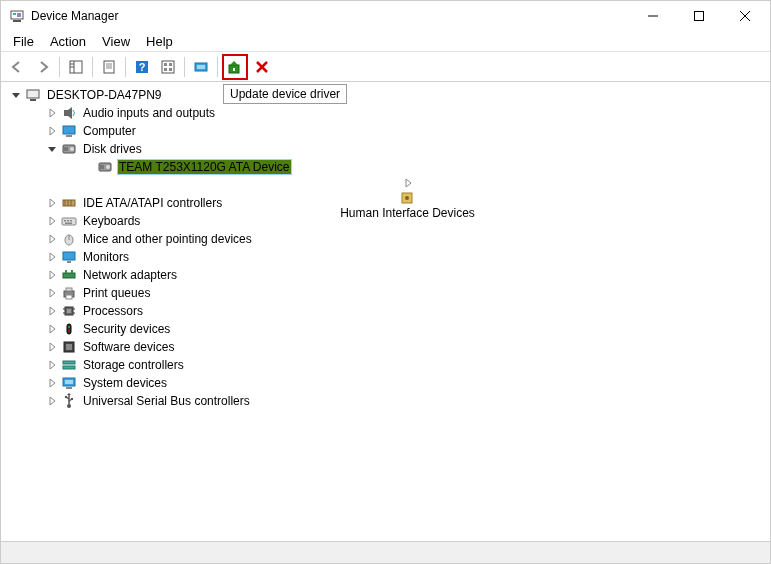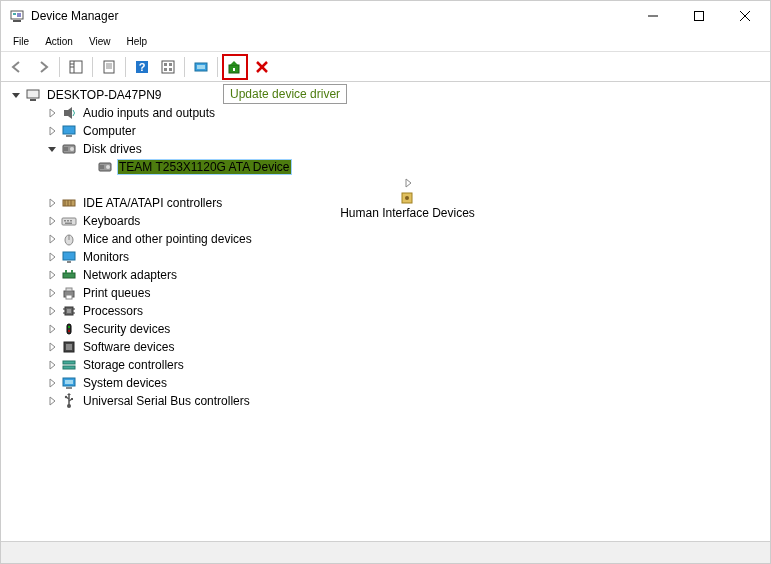--- a/index.html
+++ b/index.html
@@ -25,21 +25,21 @@
   .titlebar .app-icon { width:16px; height:16px; margin-right:6px; display:flex; align-items:center; justify-content:center;}
   .titlebar .title { flex:1; font-size:12px; }
   .win-controls { display:flex; }
   .win-btn { width:46px; height:30px; display:flex; align-items:center; justify-content:center; }
   
   .menubar {
     height: 20px;
     display:flex;
     align-items:center;
     padding: 0 4px;
-    font-size:10px;
+    font-size:13px;
   }
   .menu-item { padding: 2px 8px; }
   .menubar-sep { height:1px; background:#e0e0e0; }
   
   .toolbar {
     height: 30px;
     display:flex;
     align-items:center;
     padding: 2px 4px;
     gap:2px;
@@ -53,21 +53,21 @@
   .tool-sep { width:1px; height:20px; background:#d0d0d0; margin:0 2px; }
   .tool-btn.highlighted { border:2px solid #d40000; width:26px; height:26px; }
   
   .tooltip {
     position:absolute;
     left:223px; top:84px;
     background:#fff;
     border:1px solid #9a9a9a;
     padding:2px 6px;
     font-size:12px;
-    color:#4d7c0f;
+    color:#000000;
     z-index:10;
   }
   
   .tree-pane {
     flex:1;
     overflow:auto;
     padding: 4px 0 0 8px;
     position:relative;
   }
   .tree ul { list-style:none; margin:0; padding:0 0 0 18px; }

